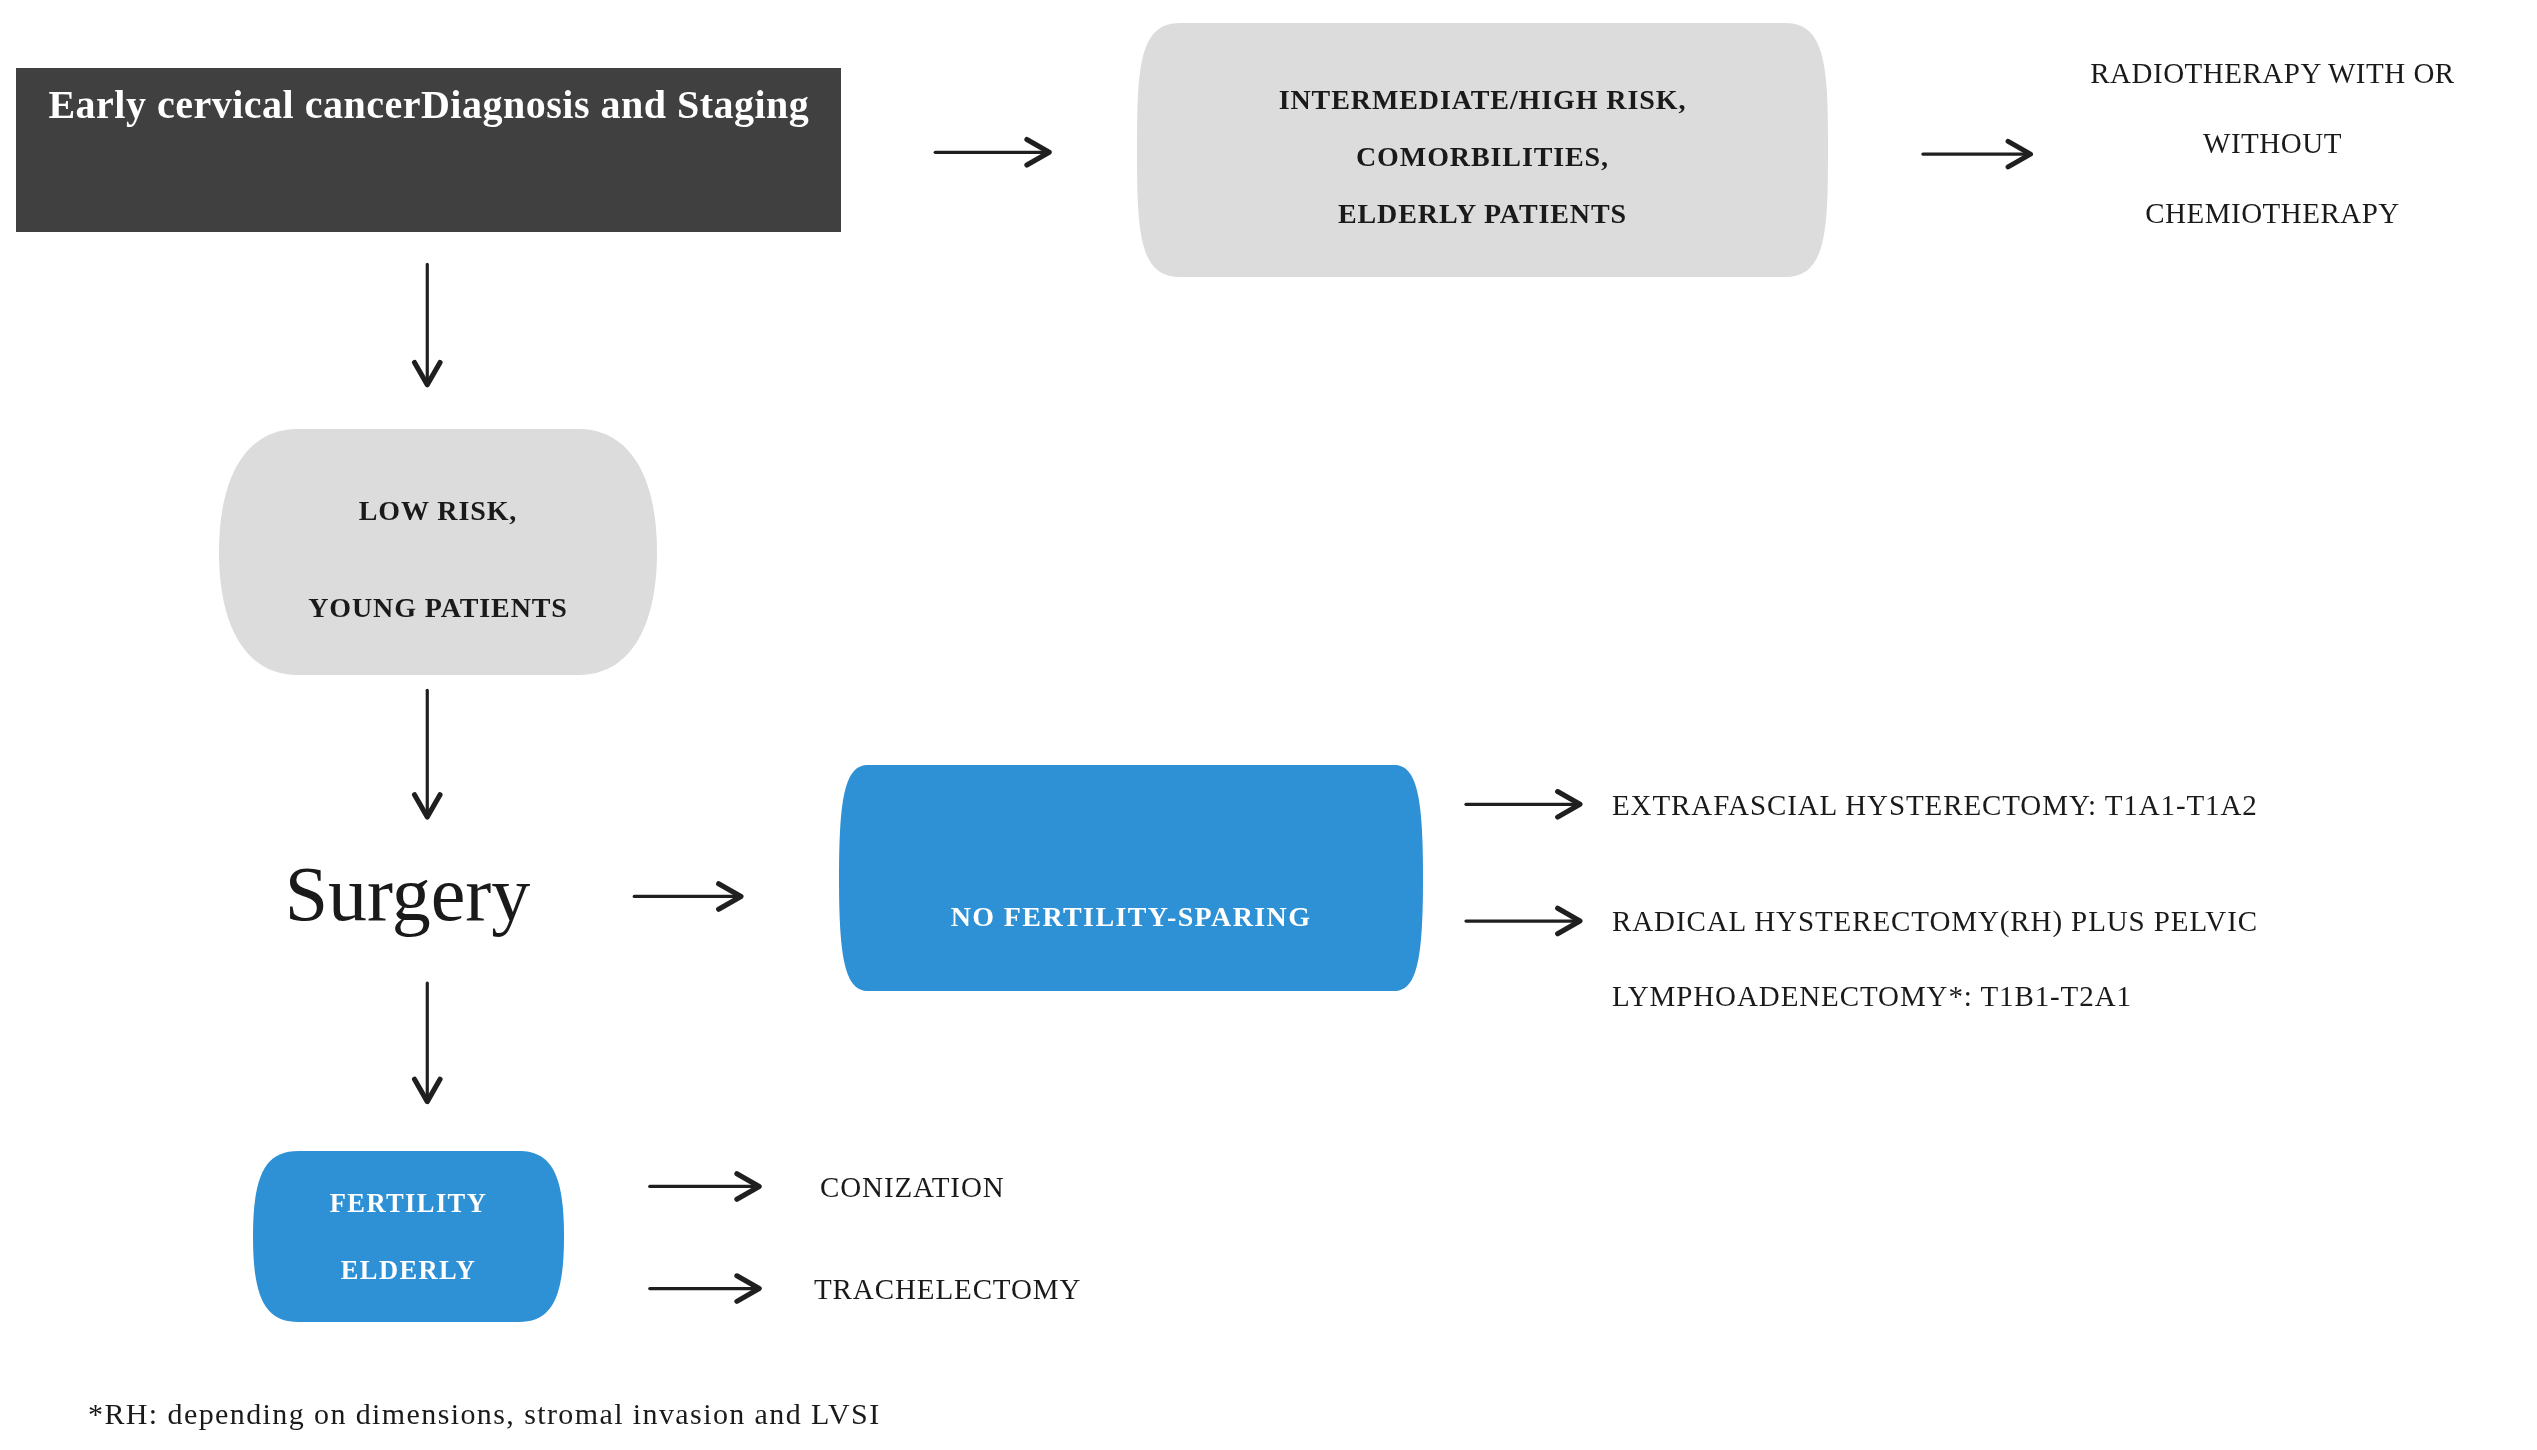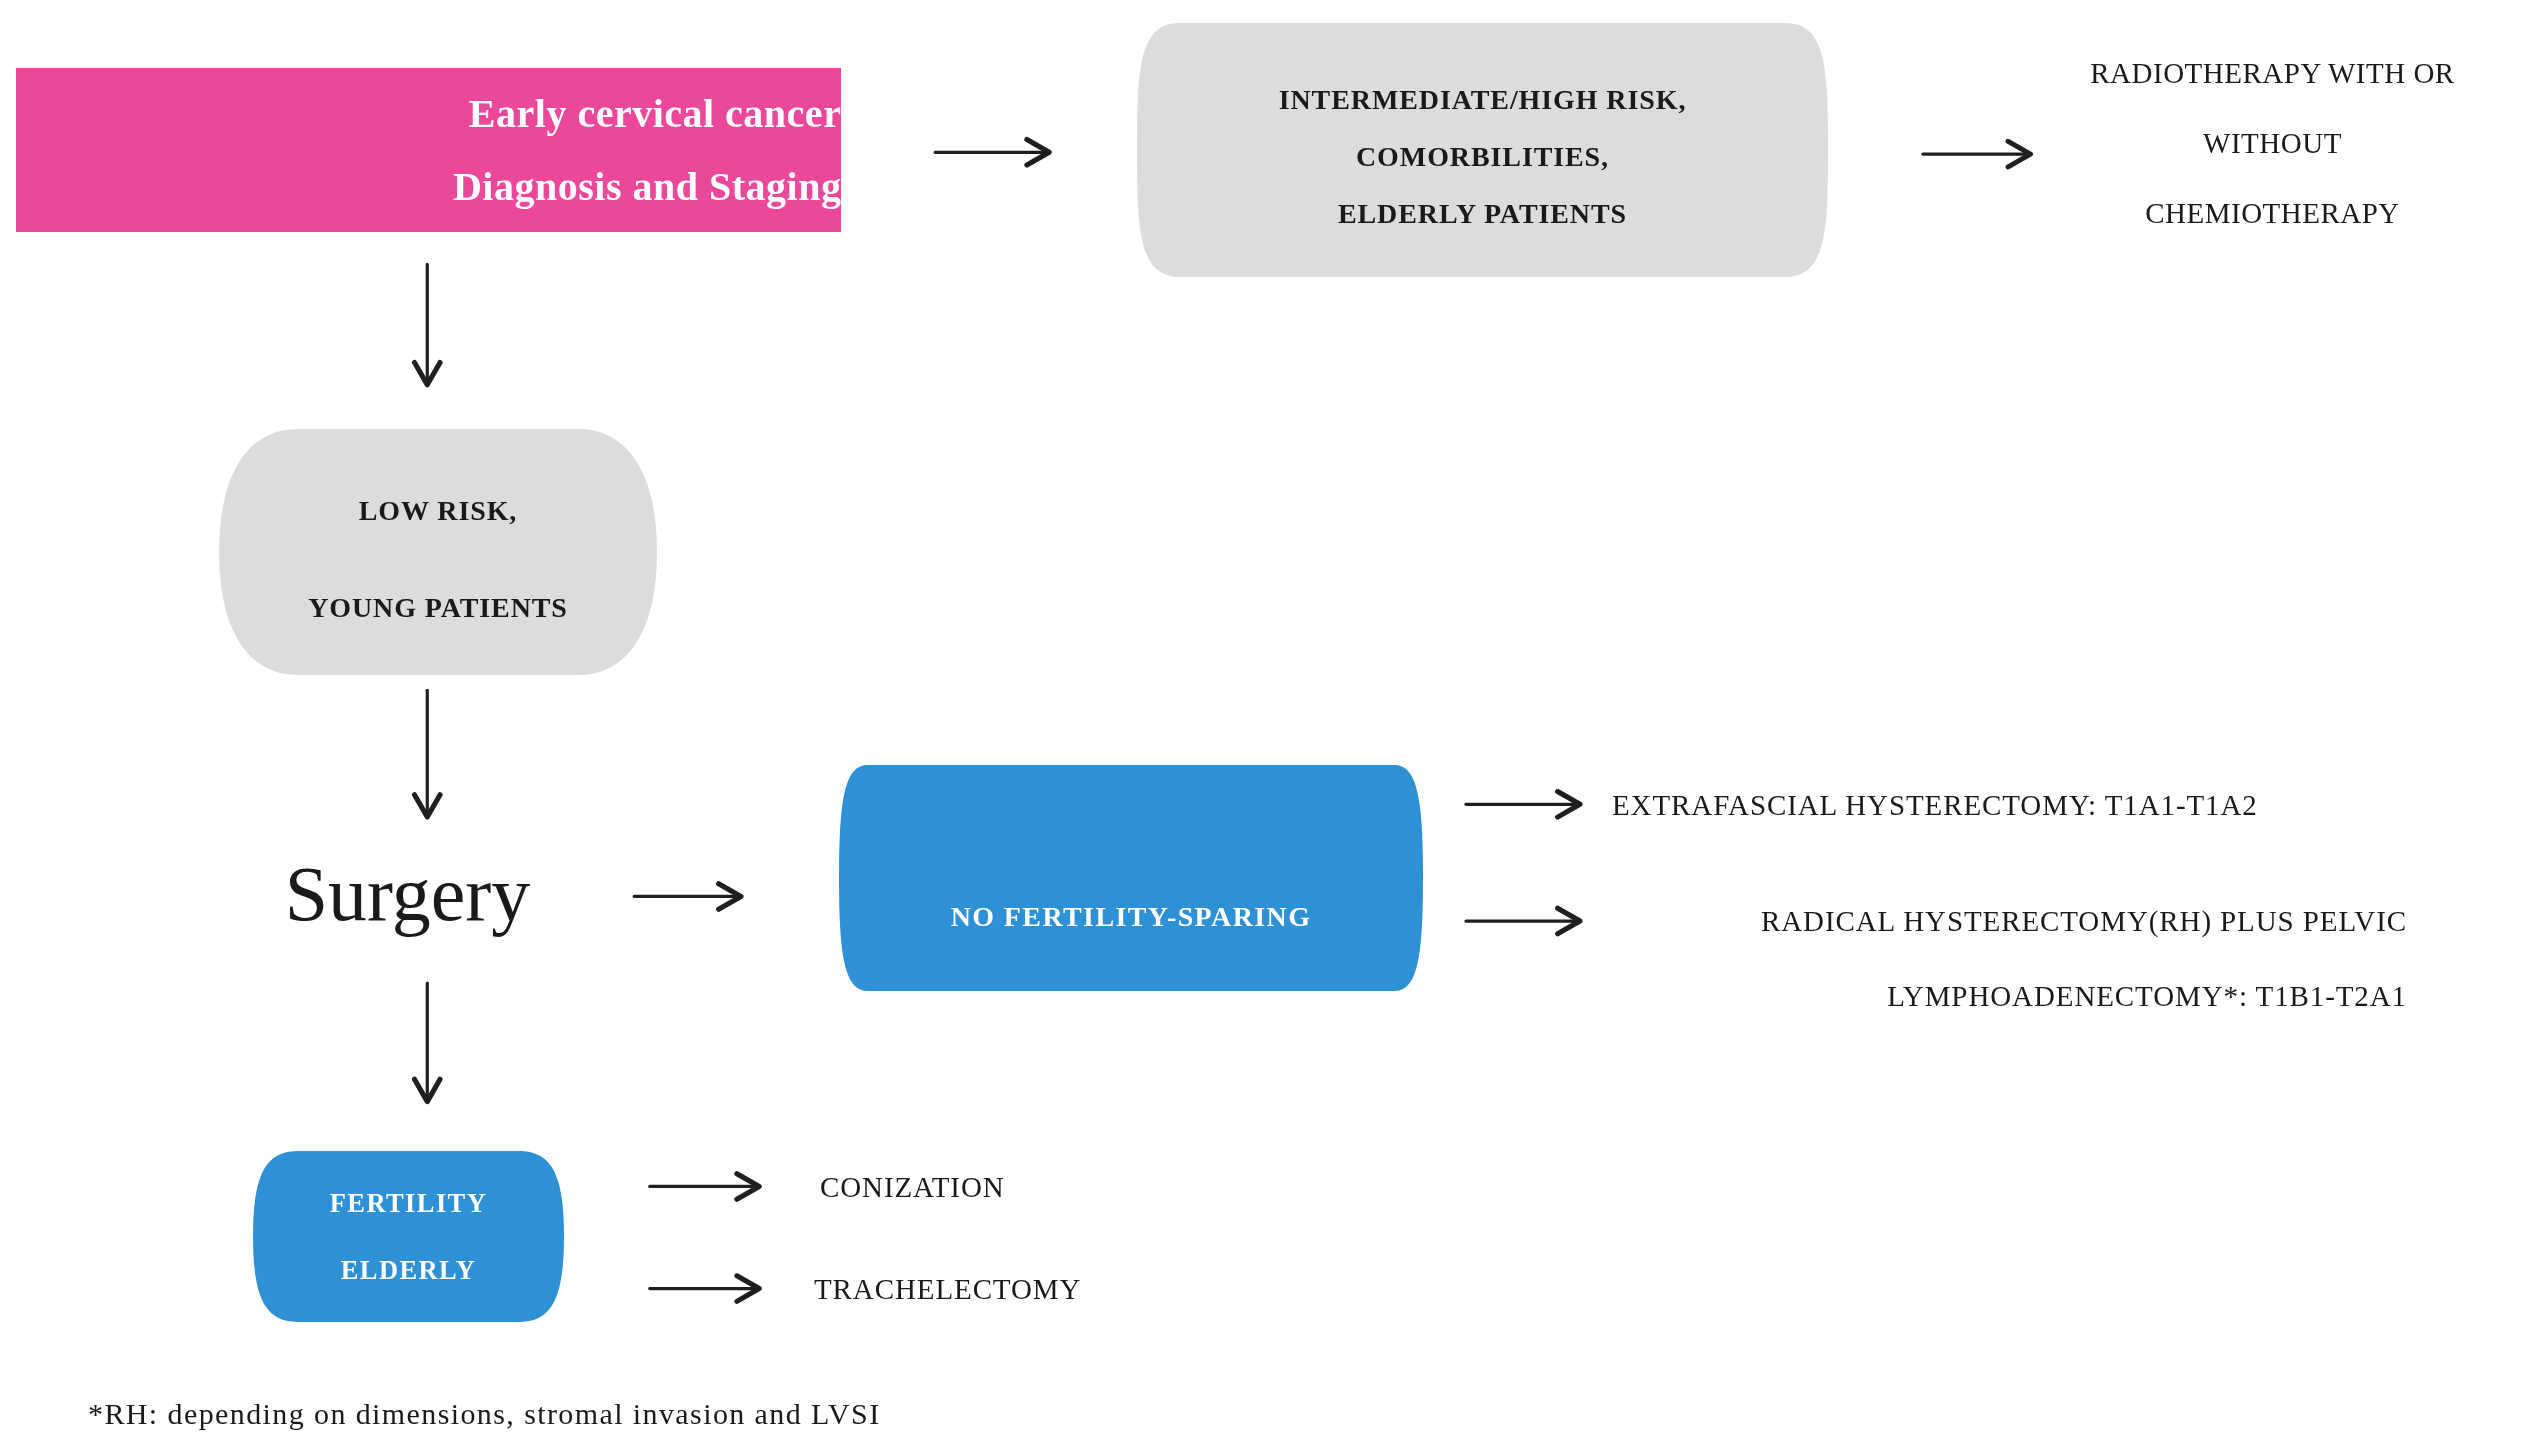--- a/index.html
+++ b/index.html
@@ -21,22 +21,22 @@
     position: relative;
     width: 100%; height: 100%;
     display: flex; flex-direction: column;
     align-items: center; justify-content: center;
     text-align: center;
     z-index: 2;
   }
   
   #header-box {
     left: 16.4px; top: 68px; width: 825px; height: 164px;
-    background: #ec4899;
-    display: flex; flex-direction: column; justify-content: center;
+    background: #404040;
+    display: flex; flex-direction: row; justify-content: center;
     text-align: right;
     color: #ffffff;
     font-size: 40px; font-weight: bold;
     line-height: 73px;
     letter-spacing: 0.5px;
   }
   
   #node-intermediate { left: 1137px; top: 23px; width: 691px; height: 254px; }
   #node-intermediate .content { font-size: 28px; font-weight: bold; line-height: 57px; letter-spacing: 0.9px; padding-top: 12.8px; box-sizing: border-box; }
   
@@ -55,21 +55,21 @@
   
   #node-no-fertility { left: 839px; top: 765px; width: 584px; height: 226px; }
   #node-no-fertility .content { color: #ffffff; font-size: 28px; font-weight: bold; letter-spacing: 1.4px; margin-top: 39px; }
   
   #label-extrafascial {
     left: 1612px; top: 783px; width: 821px;
     font-size: 29px; line-height: 44px; letter-spacing: 0.9px; white-space: nowrap;
   }
   #label-radical {
     left: 1612px; top: 884px; width: 795px;
-    font-size: 29px; line-height: 75px; letter-spacing: 0.9px; text-align: right;
+    font-size: 29px; line-height: 75px; letter-spacing: 0.9px; text-align: left;
   }
   
   #node-fertility { left: 253px; top: 1151px; width: 311px; height: 171px; }
   #node-fertility .content { color: #ffffff; font-size: 26.5px; font-weight: bold; letter-spacing: 1.4px; line-height: 67px; }
   #label-conization {
     left: 820px; top: 1165px; font-size: 29px; line-height: 44px; letter-spacing: 0.9px; white-space: nowrap;
   }
   #label-trachelectomy {
     left: 814px; top: 1267px; font-size: 29px; line-height: 44px; letter-spacing: 0.9px; white-space: nowrap;
   }

